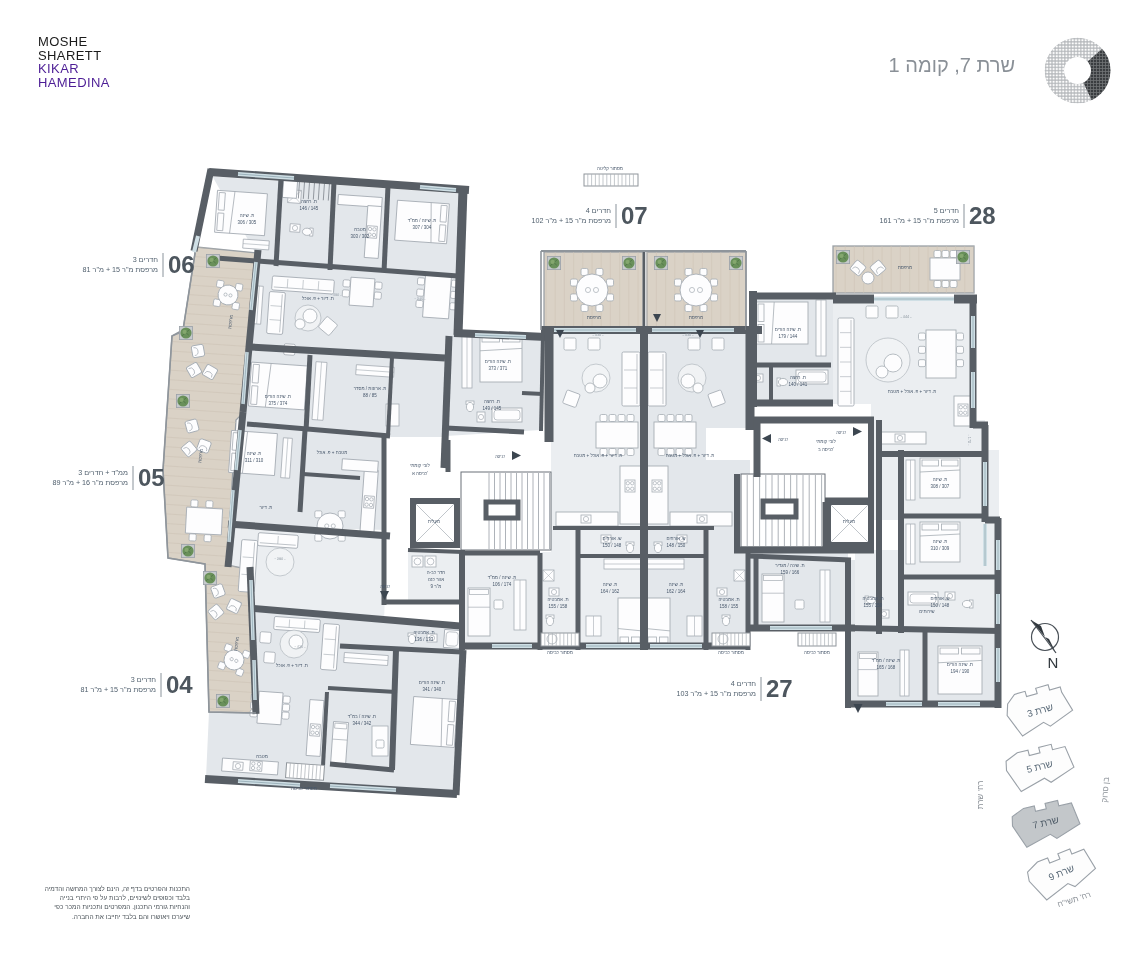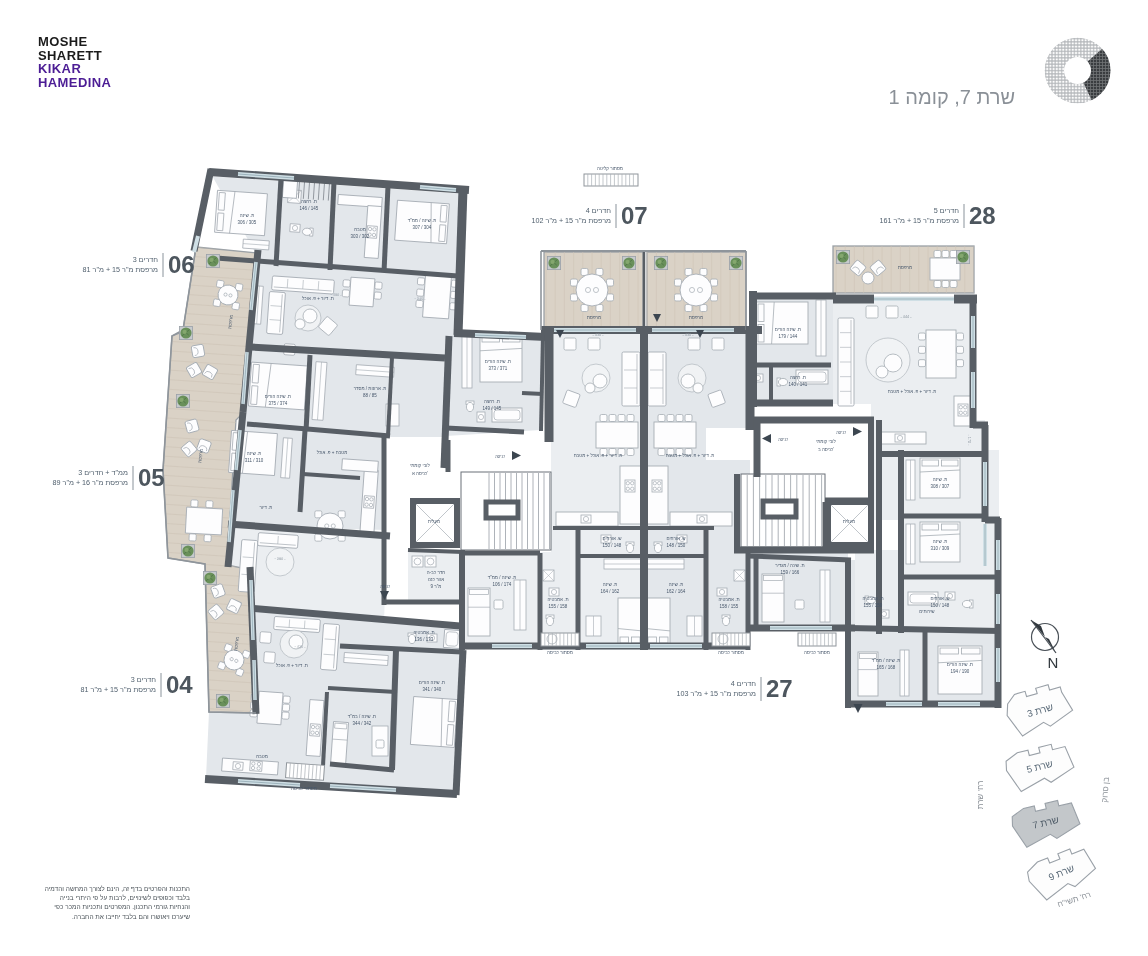--- a/index.html
+++ b/index.html
@@ -1,18 +1,18 @@
 <!DOCTYPE html>
 <html><head><meta charset="utf-8">
 <style>
 html,body{margin:0;padding:0;background:#ffffff;width:1148px;height:956px;overflow:hidden;}
 *{font-family:"Liberation Sans",sans-serif;}
-.logo{position:absolute;left:38px;top:35px;font-weight:bold;font-size:13px;line-height:13.6px;letter-spacing:0.4px;color:#1b1b1b;}
+.logo{position:absolute;left:38px;top:35px;font-weight:normal;font-size:13px;line-height:13.6px;letter-spacing:0.4px;color:#1b1b1b;}
 .logo .g{color:#4c1d95;}
-.title{position:absolute;right:133px;top:54px;font-size:20px;color:#8a9097;direction:rtl;margin-top:32px;}
+.title{position:absolute;right:133px;top:54px;font-size:20px;color:#8a9097;direction:rtl;}
 .disc{position:absolute;left:40px;top:884px;width:150px;font-size:6.5px;line-height:9.2px;color:#4a5258;text-align:right;direction:rtl;}
 </style></head>
 <body>
 <svg width="1148" height="956" viewBox="0 0 1148 956">
 <defs>
 <clipPath id="clipLB">
         <polygon points="196,247 258,253 243,413 236,420 227,565 252,570 256,713 209,712 205,564 168,558 163,470 172,336 180,333 183,330"></polygon>
       </clipPath>
 <clipPath id="clipB7">
         <rect x="544" y="252" width="202" height="76"></rect>

